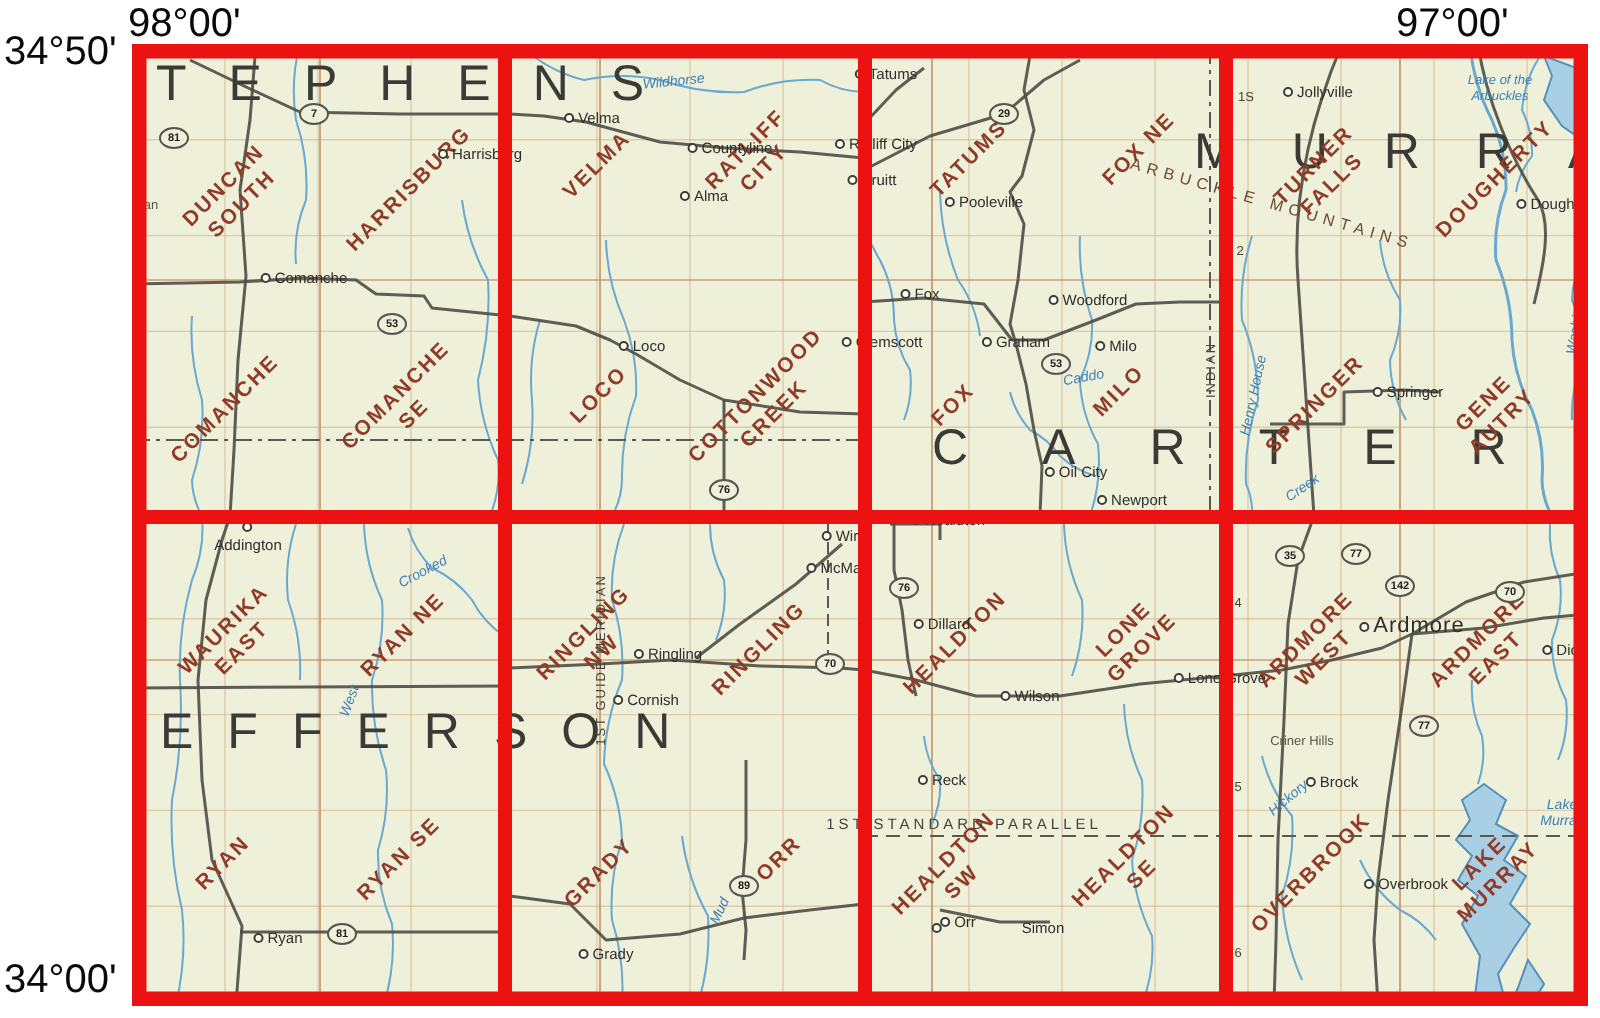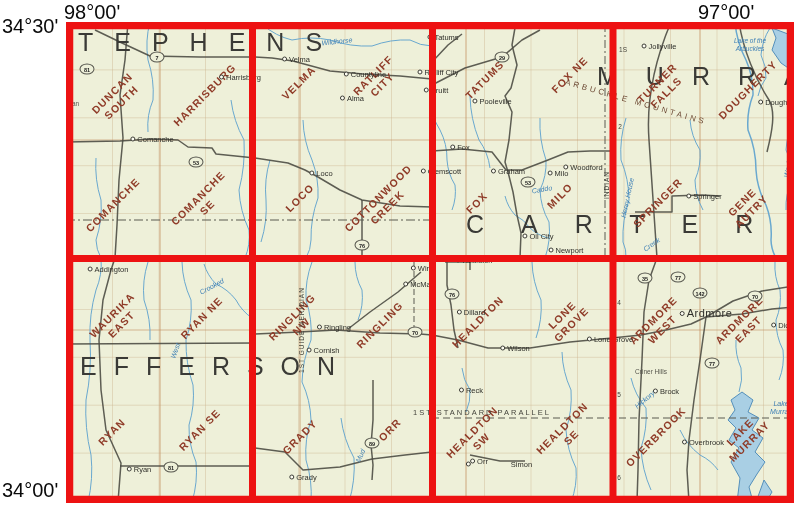--- a/index.html
+++ b/index.html
@@ -24,21 +24,21 @@
   .shield{width:13px;height:9px;border:1px solid #55554d;border-radius:50%;
           background:#eef0d9;font-size:5.5px;display:flex;align-items:center;
           justify-content:center;color:#222;font-weight:bold;}
 </style>
 </head>
 <body>
 
 <div id="app">
   <div class="corner" style="left:64px;top:1px">98°00'</div>
   <div class="corner" style="left:698px;top:1px">97°00'</div>
-  <div class="corner" style="left:2px;top:15px">34°30'</div>
+  <div class="corner" style="left:2px;top:15px">34°50'</div>
   <div class="corner" style="left:2px;top:479px">34°00'</div>
 
   <div id="map">
     <svg id="base" class="layer" width="728" height="481" viewBox="66 22 728 481">
         <rect x="66" y="22" width="728" height="481" fill="#eef0d9"></rect>
         <line x1="112.5" y1="22" x2="112.5" y2="503" stroke="#cdb58f" stroke-width="0.7" opacity="0.6"></line>
         <line x1="159" y1="22" x2="159" y2="503" stroke="#cdb58f" stroke-width="0.7" opacity="0.6"></line>
         <line x1="205.5" y1="22" x2="205.5" y2="503" stroke="#cdb58f" stroke-width="0.7" opacity="0.6"></line>
         <line x1="298.5" y1="22" x2="298.5" y2="503" stroke="#cdb58f" stroke-width="0.7" opacity="0.6"></line>
         <line x1="345" y1="22" x2="345" y2="503" stroke="#cdb58f" stroke-width="0.7" opacity="0.6"></line>
@@ -185,28 +185,28 @@
         <div class="town lbl" style="left: 286px; top: 76px; transform: translate(-50%, -50%);"><span class="dot"></span><span>Alma</span></div>
         <div class="town lbl" style="left: 255px; top: 151px; transform: translate(-50%, -50%);"><span class="dot"></span><span>Loco</span></div>
         <div class="town lbl" style="left: 375px; top: 149px; transform: translate(-50%, -50%);"><span class="dot"></span><span>Clemscott</span></div>
         <div class="town lbl" style="left: 377px; top: 15px; transform: translate(-50%, -50%);"><span class="dot"></span><span>Tatums</span></div>
         <div class="town lbl" style="left: 453px; top: 2px; transform: translate(-50%, -50%);"><span class="dot"></span><span>Alpers</span></div>
         <div class="town lbl" style="left: 372px; top: 50px; transform: translate(-50%, -50%);"><span class="dot"></span><span>Ratliff City</span></div>
         <div class="town lbl" style="left: 370px; top: 68px; transform: translate(-50%, -50%);"><span class="dot"></span><span>Pruitt</span></div>
         <div class="town lbl" style="left: 426px; top: 79px; transform: translate(-50%, -50%);"><span class="dot"></span><span>Pooleville</span></div>
         <div class="town lbl" style="left: 394px; top: 125px; transform: translate(-50%, -50%);"><span class="dot"></span><span>Fox</span></div>
         <div class="town lbl" style="left: 442px; top: 149px; transform: translate(-50%, -50%);"><span class="dot"></span><span>Graham</span></div>
-        <div class="town lbl" style="left: 517px; top: 128px; transform: translate(-50%, -50%); margin-top: 17px;"><span class="dot"></span><span>Woodford</span></div>
+        <div class="town lbl" style="left: 478px; top: 128px; transform: translate(-50%, -50%);"><span class="dot"></span><span>Woodford</span></div>
         <div class="town lbl" style="left: 492px; top: 151px; transform: translate(-50%, -50%);"><span class="dot"></span><span>Milo</span></div>
         <div class="town lbl" style="left: 432px; top: 214px; transform: translate(-50%, -50%); margin-left: 40px;"><span class="dot"></span><span>Oil City</span></div>
         <div class="town lbl" style="left: 500px; top: 228px; transform: translate(-50%, -50%);"><span class="dot"></span><span>Newport</span></div>
         <div class="town lbl" style="left: 593px; top: 24px; transform: translate(-50%, -50%);"><span class="dot"></span><span>Jollyville</span></div>
         <div class="town lbl" style="left: 713px; top: 80px; transform: translate(-50%, -50%);"><span class="dot"></span><span>Dougherty</span></div>
         <div class="town lbl" style="left: 638px; top: 174px; transform: translate(-50%, -50%);"><span class="dot"></span><span>Springer</span></div>
-        <div class="town lbl" style="left: 42px; top: 247px; transform: translate(-50%, -50%);"><span class="dot"></span><span>Addington</span></div>
+        <div class="town lbl" style="left: 58px; top: 247px; transform: translate(-50%, -50%); flex-direction: column;"><span class="dot"></span><span>Addington</span></div>
         <div class="town lbl" style="left: 355px; top: 246px; transform: translate(-50%, -50%);"><span class="dot"></span><span>Wirt</span></div>
         <div class="town lbl" style="left: 353px; top: 262px; transform: translate(-50%, -50%);"><span class="dot"></span><span>McMan</span></div>
         <div class="town lbl" style="left: 268px; top: 305px; transform: translate(-50%, -50%);"><span class="dot"></span><span>Ringling</span></div>
         <div class="town lbl" style="left: 257px; top: 328px; transform: translate(-50%, -50%);"><span class="dot"></span><span>Cornish</span></div>
         <div class="town lbl" style="left: 73px; top: 447px; transform: translate(-50%, -50%);"><span class="dot"></span><span>Ryan</span></div>
         <div class="town lbl" style="left: 237px; top: 455px; transform: translate(-50%, -50%);"><span class="dot"></span><span>Grady</span></div>
         <div class="town lbl" style="left: 413px; top: 439px; transform: translate(-50%, -50%);"><span class="dot"></span><span>Orr</span></div>
         <div class="town lbl" style="left: 408px; top: 238px; transform: translate(-50%, -50%);"><span class="dot"></span><span>Healdton</span></div>
         <div class="town lbl" style="left: 405px; top: 290px; transform: translate(-50%, -50%);"><span class="dot"></span><span>Dillard</span></div>
         <div class="town lbl" style="left: 443px; top: 326px; transform: translate(-50%, -50%); padding-left: 12px;"><span class="dot"></span><span>Wilson</span></div>

